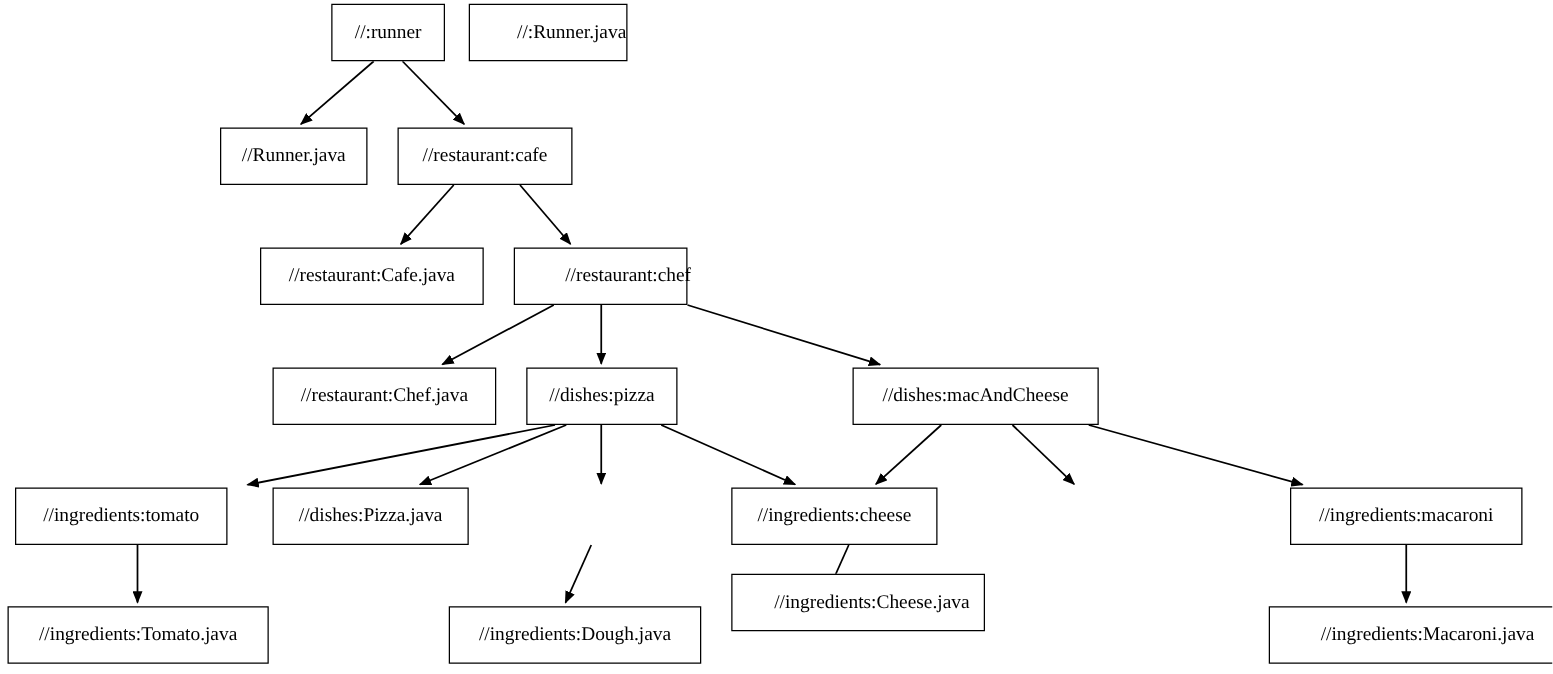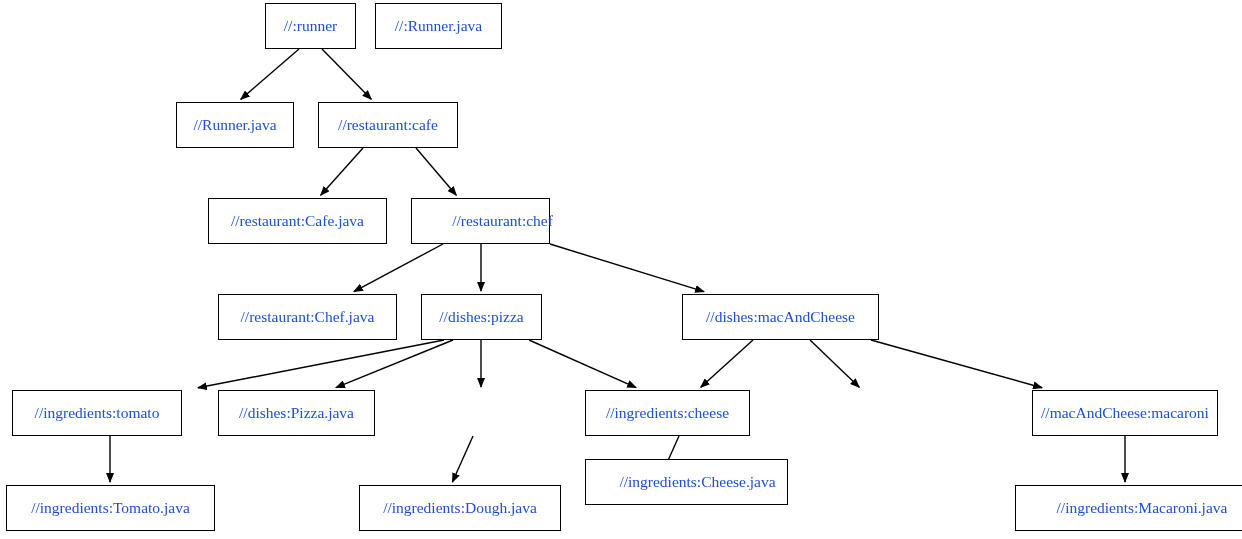--- a/index.html
+++ b/index.html
@@ -40,21 +40,21 @@
     background: #ffffff;
     display: flex;
     align-items: center;
     justify-content: center;
     white-space: nowrap;
   }
   .node-label {
     font-family: "Liberation Serif", "DejaVu Serif", serif;
     font-size: 15.5px;
     line-height: 1;
-    color: #1d4ed8;
+    color: #000000;
     letter-spacing: 0px;
   }
 </style>
 </head>
 <body>
 
 <div id="graph-canvas">
 
   <svg id="edge-layer" viewBox="0 0 1242 539" width="1242" height="539" xmlns="http://www.w3.org/2000/svg">
     <defs>
@@ -81,21 +81,21 @@
         <line x1="473" y1="436" x2="452.40794006219005" y2="482.0869912893842" stroke="#000000" stroke-width="1.4" marker-end="url(#arrowhead)"></line>
         <line x1="679" y1="436" x2="658.40794006219" y2="482.0869912893842" stroke="#000000" stroke-width="1.4" marker-end="url(#arrowhead)"></line>
         <line x1="1125" y1="436" x2="1125" y2="482" stroke="#000000" stroke-width="1.4" marker-end="url(#arrowhead)"></line>
       </g>
   </svg>
 
   <div id="node-layer">
       <div class="node" style="left: 265px; top: 3px; width: 91px; height: 46px;">
         <span class="node-label">//:runner</span>
       </div>
-      <div class="node" style="left: 375px; top: 3px; width: 127px; height: 46px;">
+      <div class="node" style="left: 375px; top: 3px; width: 127px; height: 46px; justify-content: flex-end;">
         <span class="node-label">//:Runner.java</span>
       </div>
       <div class="node" style="left: 176px; top: 102px; width: 118px; height: 46px;">
         <span class="node-label">//Runner.java</span>
       </div>
       <div class="node" style="left: 318px; top: 102px; width: 140px; height: 46px;">
         <span class="node-label">//restaurant:cafe</span>
       </div>
       <div class="node" style="left: 208px; top: 198px; width: 179px; height: 46px;">
         <span class="node-label">//restaurant:Cafe.java</span>
@@ -115,21 +115,21 @@
       <div class="node" style="left: 12px; top: 390px; width: 170px; height: 46px;">
         <span class="node-label">//ingredients:tomato</span>
       </div>
       <div class="node" style="left: 218px; top: 390px; width: 157px; height: 46px;">
         <span class="node-label">//dishes:Pizza.java</span>
       </div>
       <div class="node" style="left: 585px; top: 390px; width: 165px; height: 46px;">
         <span class="node-label">//ingredients:cheese</span>
       </div>
       <div class="node" style="left: 1032px; top: 390px; width: 186px; height: 46px;">
-        <span class="node-label">//macAndCheese:macaroni</span>
+        <span class="node-label">//ingredients:macaroni</span>
       </div>
       <div class="node" style="left: 6px; top: 485px; width: 209px; height: 46px;">
         <span class="node-label">//ingredients:Tomato.java</span>
       </div>
       <div class="node" style="left: 359px; top: 485px; width: 202px; height: 46px;">
         <span class="node-label">//ingredients:Dough.java</span>
       </div>
       <div class="node" style="left: 585px; top: 459px; width: 203px; height: 46px; padding-left: 22px;">
         <span class="node-label">//ingredients:Cheese.java</span>
       </div>

